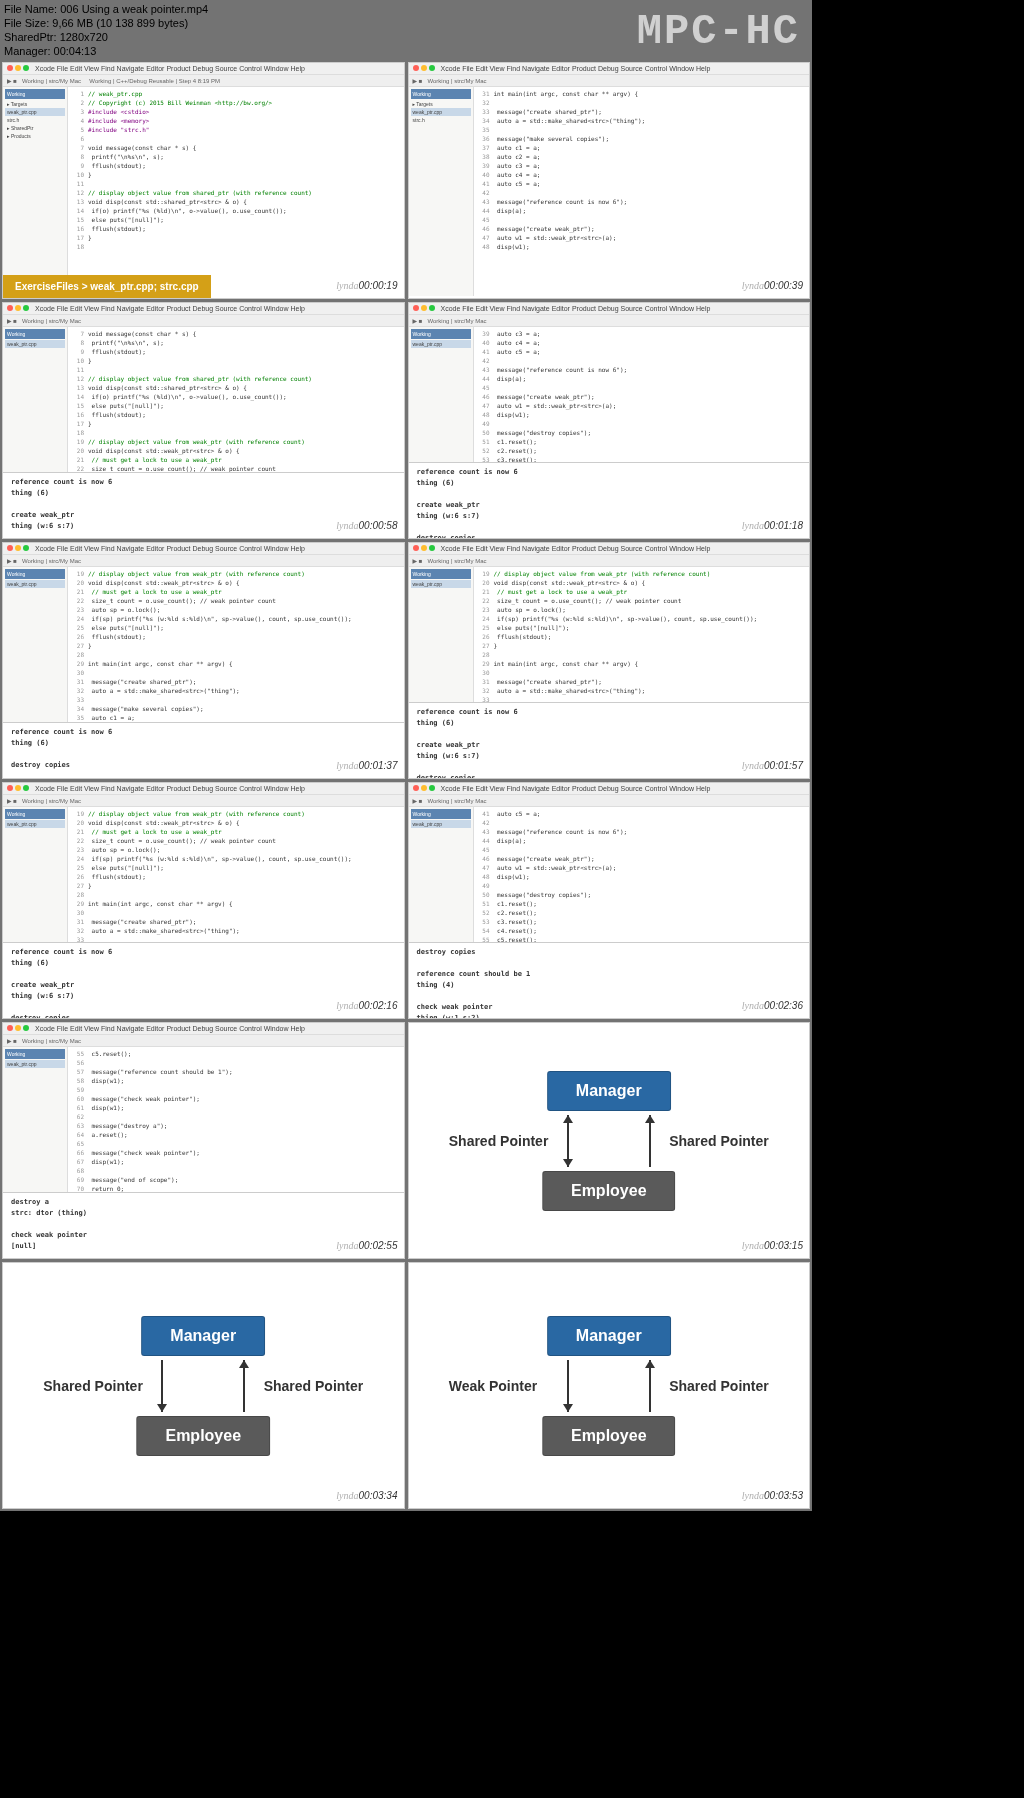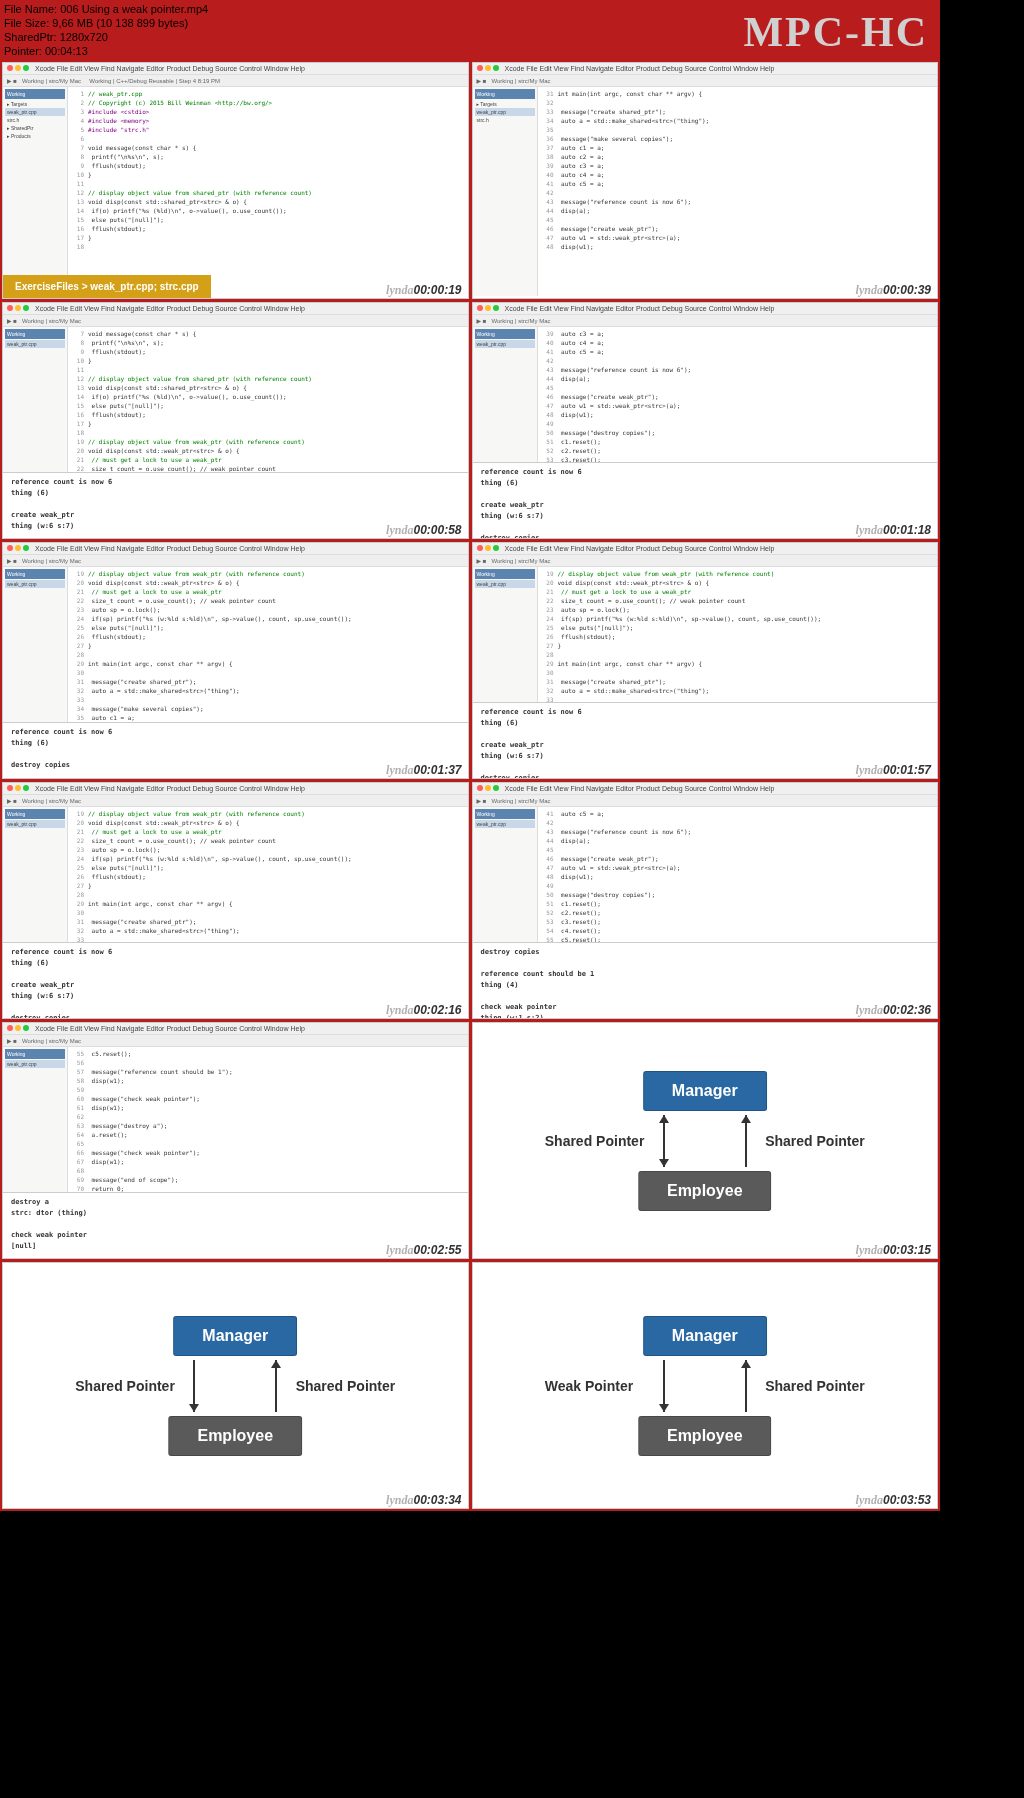--- a/index.html
+++ b/index.html
@@ -1,37 +1,37 @@
 <!DOCTYPE html>
 <html><head>
 <meta charset="utf-8">
 <style>
 body{margin:0;background:#000;font-family:Arial,sans-serif;font-size:10px;color:#333}
-.container{width:940px;background:#b91c1c;position:relative}
+.container{width:812px;background:#737373;position:relative}
 .header{position:absolute;top:2px;left:4px;font-size:11px;line-height:14px;color:#000;z-index:10}
-.watermark{position:absolute;top:8px;right:12px;font-size:42px;font-weight:bold;color:#d0d0d0;letter-spacing:2px;z-index:5;font-family:Liberation Serif, serif}
+.watermark{position:absolute;top:8px;right:12px;font-size:42px;font-weight:bold;color:#d0d0d0;letter-spacing:2px;z-index:5;font-family:Liberation Mono, monospace}
 .grid{display:grid;grid-template-columns:1fr 1fr;gap:3px;padding:2px;padding-top:62px}
 .tile{background:#fff;border:1px solid #ccc;height:235px;position:relative;overflow:hidden;font-size:6px}
 .tile-tall{height:245px}
 .menubar{background:#f0f0f0;padding:2px 4px;border-bottom:1px solid #ddd;font-size:7px;color:#444}
 .traffic{display:inline-block;margin-right:4px}
 .dot{display:inline-block;width:6px;height:6px;border-radius:50%;margin-right:2px}
 .dot.r{background:#ff5f56}.dot.y{background:#ffbd2e}.dot.g{background:#27c93f}
 .toolbar{background:#efefef;padding:2px 4px;border-bottom:1px solid #ddd;font-size:6px;color:#666}
 .tile-body{display:flex;height:calc(100% - 26px)}
 .sidebar{width:60px;background:#f7f7f5;border-right:1px solid #ddd;padding:2px;font-size:5px;color:#555;line-height:8px}
 .sidebar .h{background:#5b84b1;color:#fff;padding:1px 2px;margin-bottom:1px}
 .sidebar .item{padding:0 2px;color:#444}
 .sidebar .hl{background:#c8d8e8}
 .editor{flex:1;padding:2px;font-family:Menlo,monospace;font-size:6px;line-height:9px;overflow:hidden}
 .ln{color:#999;display:inline-block;width:14px;text-align:right;margin-right:4px}
 .cm{color:#008000}
 .pp{color:#800080}
 .output{border-top:1px solid #ccc;padding:4px 8px;font-family:Menlo,monospace;font-size:7px;font-weight:bold;line-height:11px}
-.ts{position:absolute;bottom:0;right:6px;font-size:12px;font-weight:bold;color:#333;font-style:italic}
+.ts{position:absolute;bottom:7px;right:6px;font-size:10px;font-weight:normal;color:#333;font-style:italic}
 .ts .lynda{color:#b0b0b0;font-style:italic;font-family:Georgia}
 .callout{position:absolute;bottom:0;left:0;background:#d4a017;color:#fff;padding:6px 12px;font-size:10px;font-weight:bold}
 .diagram{background:#fff;display:flex;align-items:center;justify-content:center;height:100%;position:relative}
 .dia-inner{position:relative;width:300px;height:140px}
 .box{position:absolute;left:50%;transform:translateX(-50%);padding:10px 28px;border-radius:3px;font-size:16px;font-weight:bold;color:#fff;text-align:right;border:1px solid rgba(0,0,0,0.2)}
 .box.mgr{top:0;background:#2968a3}
 .box.emp{bottom:0;background:#5a5a5a}
 .arrow{position:absolute;width:2px;background:#333;height:52px;top:44px}
 .arrow.left{left:108px}
 .arrow.right{right:108px}
@@ -46,21 +46,21 @@
 .small{font-size:14px}
 </style>
 </head>
 <body>
 
 <div class="container">
   <div class="header">
     <div>File Name: 006 Using a weak pointer.mp4</div>
     <div>File Size: 9,66 MB (10 138 899 bytes)</div>
     <div>SharedPtr: 1280x720</div>
-    <div>Pointer: 00:04:13</div>
+    <div>Manager: 00:04:13</div>
   </div>
   <div class="watermark">MPC-HC</div>
 
   <div class="grid">
 
     <div class="tile">
       <div class="menubar"><span class="traffic"><span class="dot r"></span><span class="dot y"></span><span class="dot g"></span></span><span>Xcode  File  Edit  View  Find  Navigate  Editor  Product  Debug  Source Control  Window  Help</span></div>
       <div class="toolbar">▶ ■ &nbsp; Working | strc/My Mac &nbsp;&nbsp;&nbsp; Working | C++/Debug Reusable | Step 4 8:19 PM</div>
       <div class="tile-body">
         <div class="sidebar">

